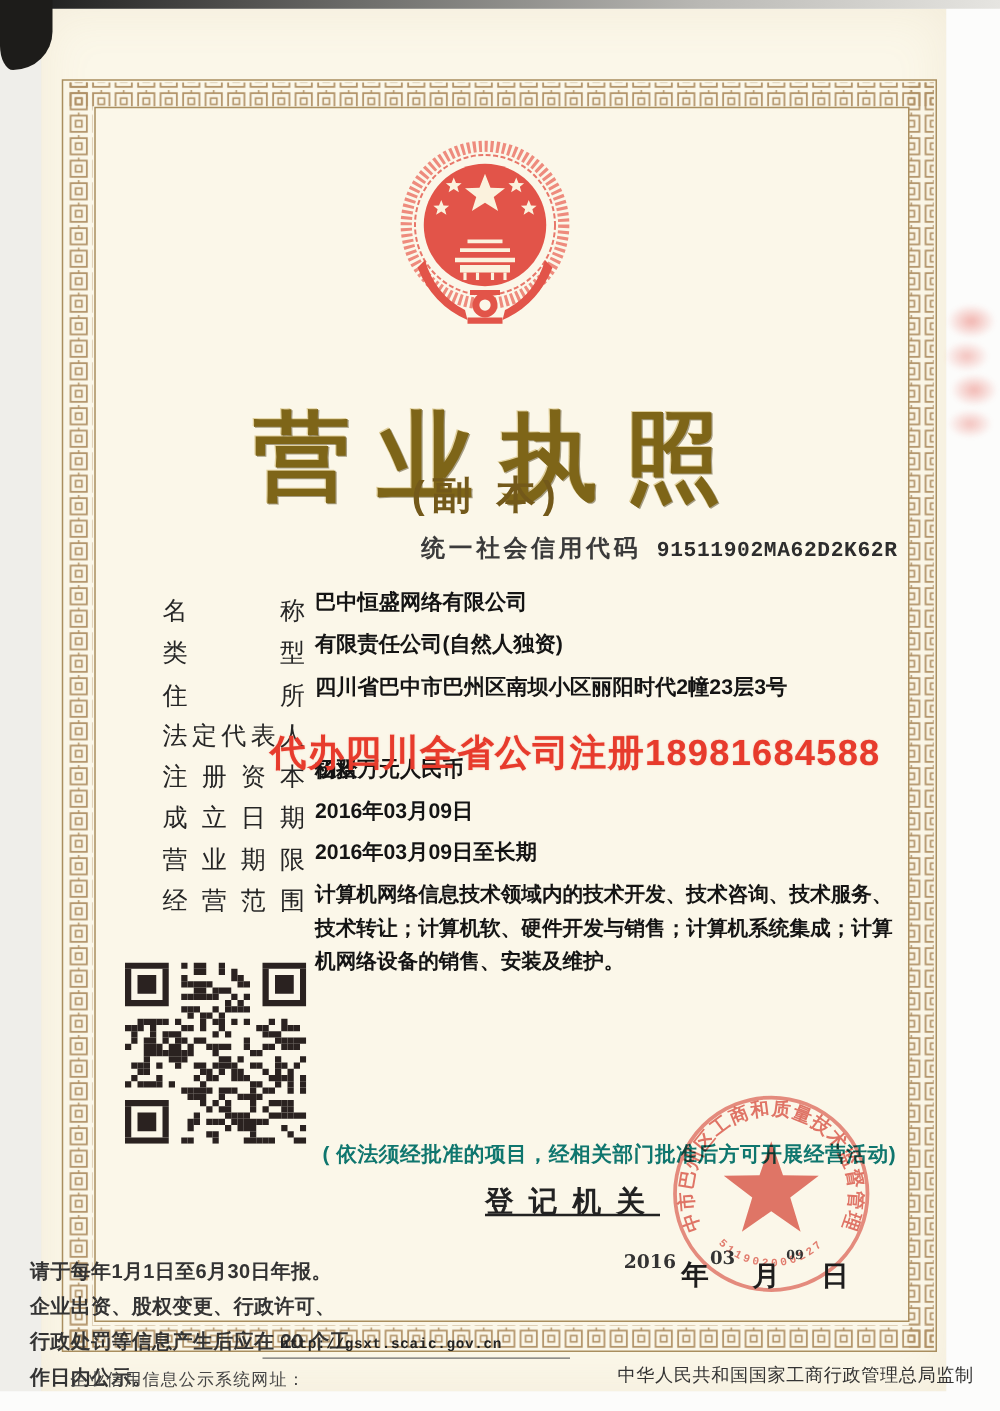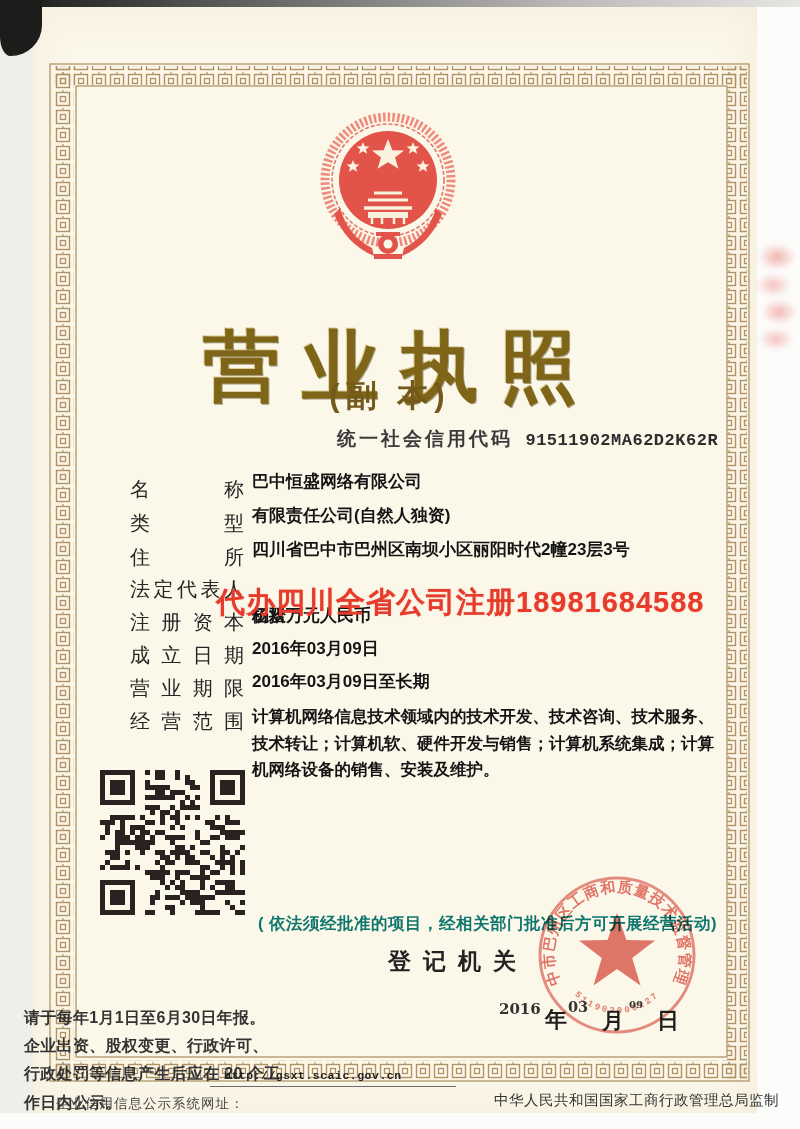--- a/index.html
+++ b/index.html
@@ -47,21 +47,21 @@
   #f-scope-value{font-size:16.5px;line-height:26.5px;}
   
   #watermark{left:216px;top:583px;z-index:9;font-size:29px;font-weight:600;color:#e73b2c;
     letter-spacing:1px;white-space:nowrap;text-shadow:0 0 1px rgba(231,59,44,.5);}
   
   #qr{left:100px;top:770px;z-index:3;}
   
   #approval-note{left:258px;top:913px;z-index:3;font-size:16.5px;font-weight:700;color:#0f766e;
     letter-spacing:.5px;white-space:nowrap;}
   #registrar{left:388px;top:946px;z-index:3;font-size:23px;font-weight:700;color:#222;
-    letter-spacing:12px;white-space:nowrap;}
+    letter-spacing:12px;white-space:nowrap;text-decoration:underline;}
   
   #seal{left:534px;top:870px;z-index:5;mix-blend-mode:multiply;opacity:.92;}
   
   .date-num{z-index:7;font-family:"DejaVu Serif","Liberation Serif",serif;
     font-weight:700;color:#333;}
   .date-unit{z-index:7;font-size:22px;font-weight:700;color:#1d1d1d;}
   #d-year{left:499px;top:1000px;font-size:15px;}
   #d-year-u{left:545px;top:1005px;}
   #d-month{left:568px;top:998px;font-size:14.5px;}
   #d-month-u{left:602px;top:1006px;}

